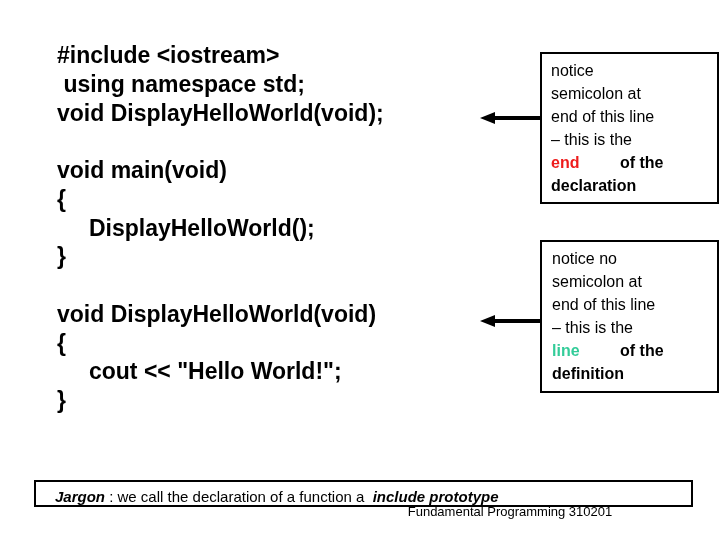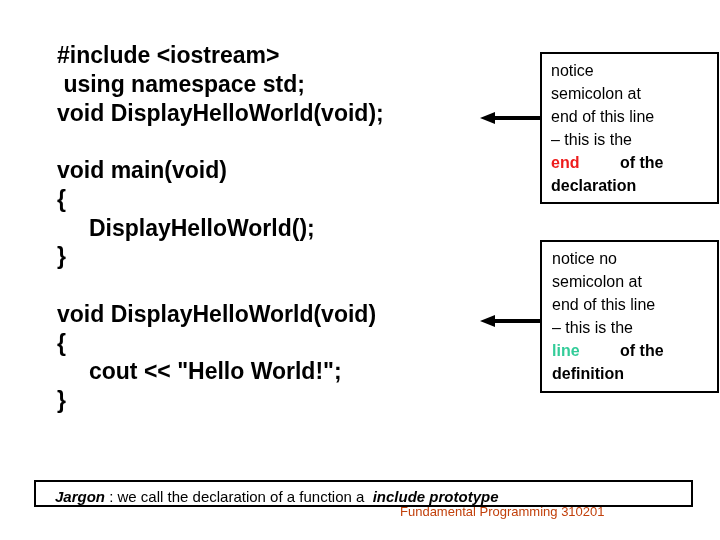--- a/index.html
+++ b/index.html
@@ -71,22 +71,23 @@
   }
   .jargon .bi {
     font-weight: bold;
     font-style: italic;
   }
   .footer-course {
     position: absolute;
     left: 400px;
     top: 504px;
     width: 220px;
+    text-align: center;
     font-size: 13px;
-    color: #c2410c;
+    color: #000000;
   }
   .footer-page {
     position: absolute;
     left: 680px;
     top: 501px;
     font-size: 15px;
     color: #8c8c8c;
     margin-top: 41px;
   }
 </style>

